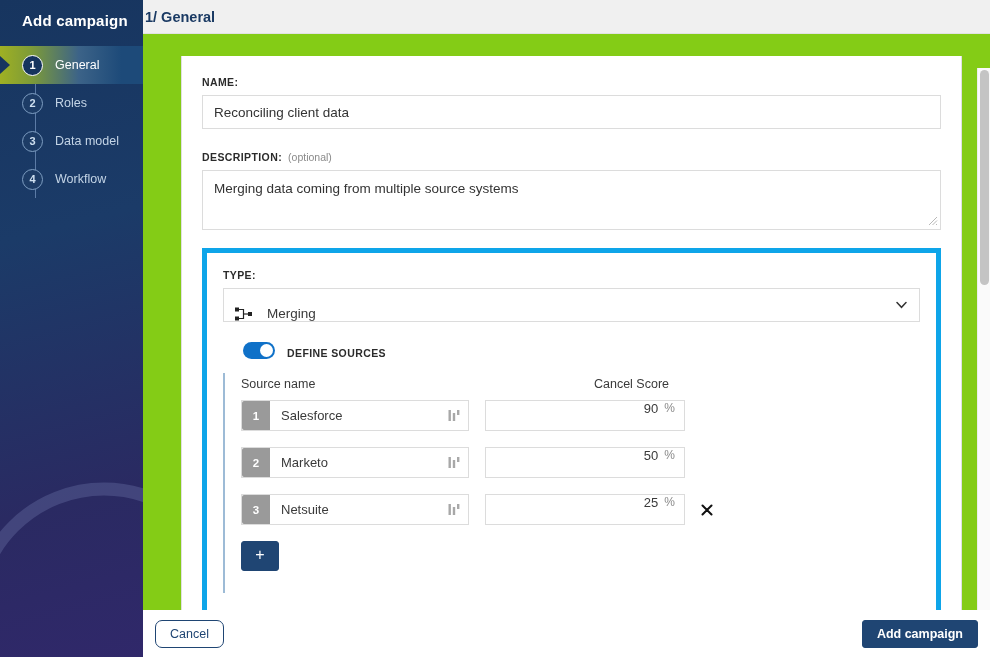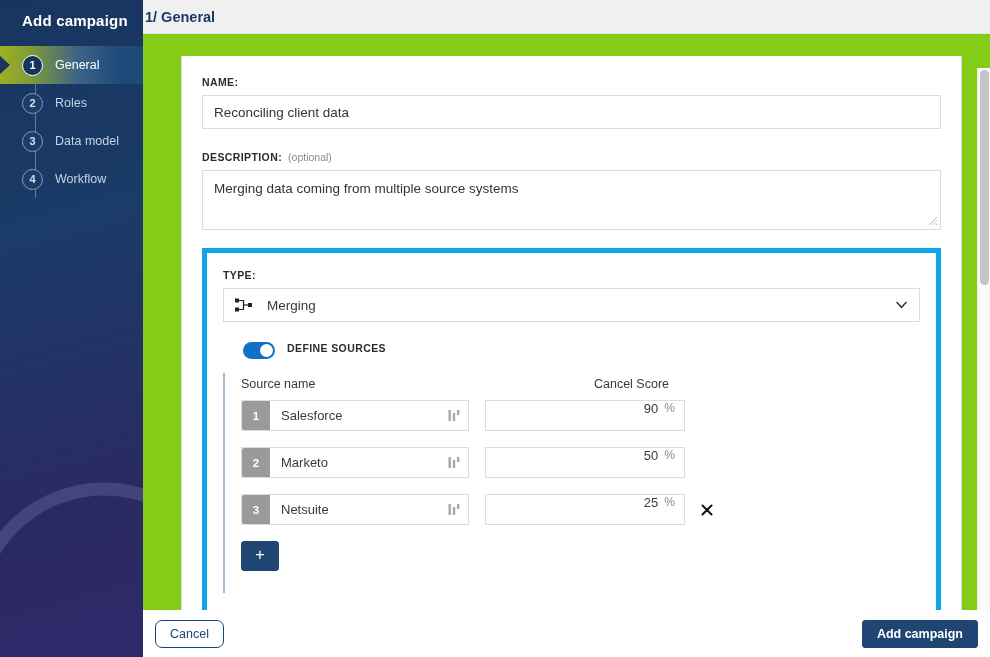--- a/index.html
+++ b/index.html
@@ -211,35 +211,35 @@
     overflow: hidden;
   }
 
   .select-row {
     position: relative;
     width: 100%;
     height: 34px;
     border: 1px solid #dcdcdc;
     background: #fff;
     display: flex;
-    align-items: center;
+    align-items: flex-end;
     padding: 0 11px;
     cursor: pointer;
   }
   .select-icon { width: 18px; height: 14px; margin-right: 14px; flex: 0 0 18px; }
   .select-value { font-size: 13.5px; color: #3a3a3a; }
   .select-chevron {
     position: absolute; right: 12px; top: 50%;
     transform: translateY(-50%);
     width: 11px; height: 8px;
   }
 
   .toggle-row {
     display: flex;
-    align-items: flex-start;
+    align-items: flex-end;
     margin-top: 20px;
     padding-left: 20px;
   }
   .toggle {
     width: 32px; height: 17px;
     border-radius: 9px;
     background: #0f71c8;
     position: relative;
     cursor: pointer;
     flex: 0 0 32px;

